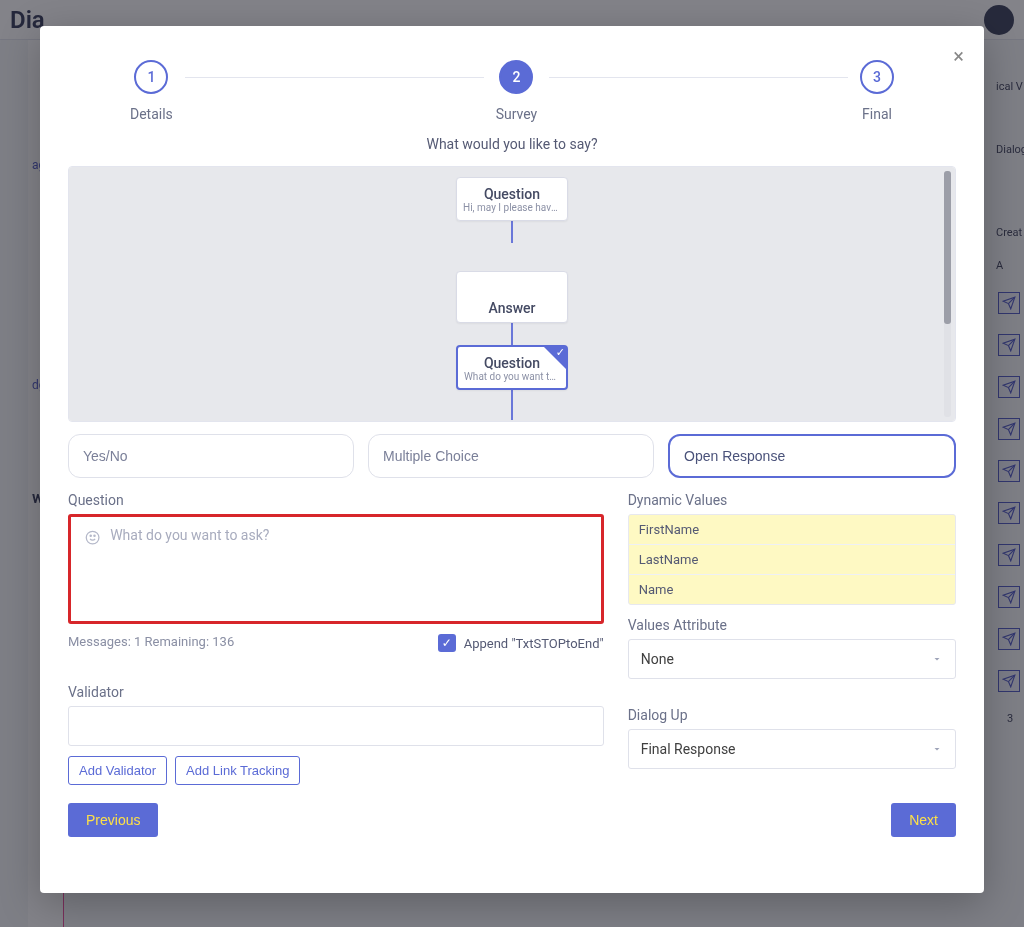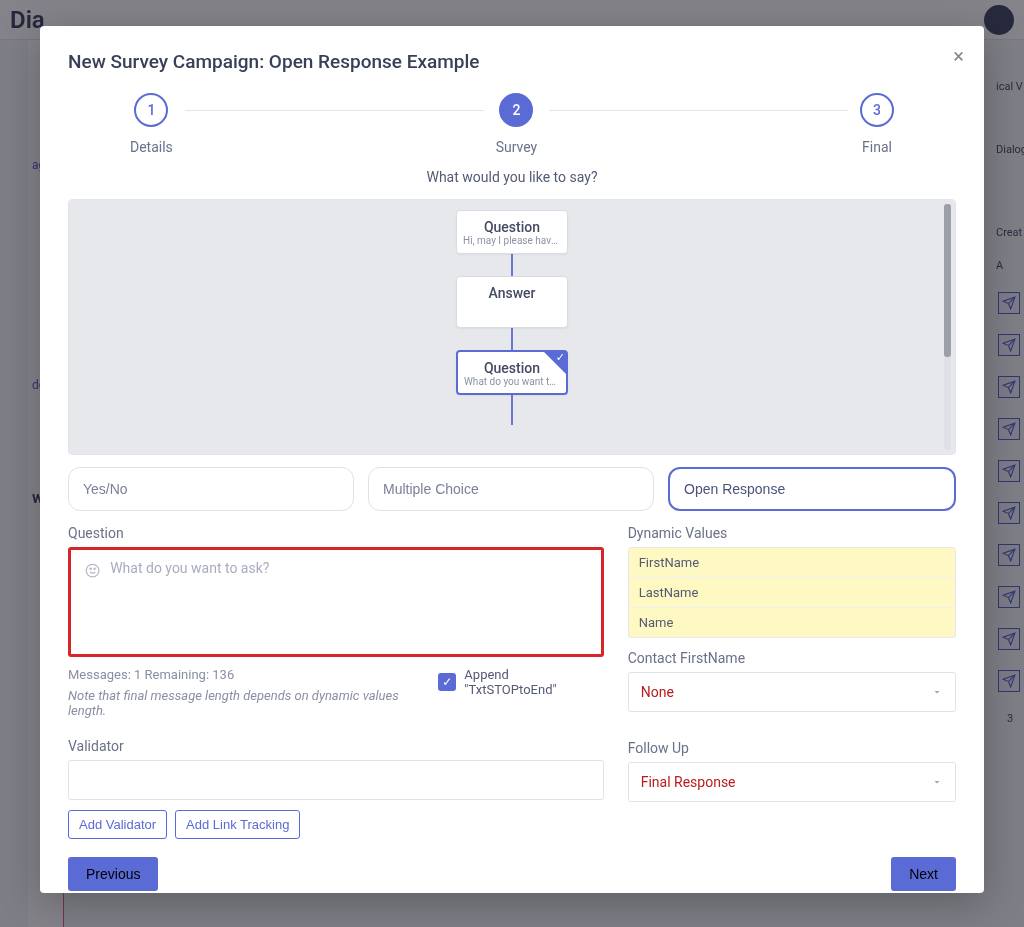--- a/index.html
+++ b/index.html
@@ -128,21 +128,21 @@
     border-radius: 4px;
     width: 112px;
     min-height: 44px;
     padding: 8px 6px 6px;
     text-align: center;
     position: relative;
     box-shadow: 0 1px 2px rgba(0,0,0,0.05);
   }
   .flow-node-title { font-size: 14px; font-weight: 500; color: #444a63; }
   .flow-node-sub { font-size: 10px; color: #8c91a6; white-space: nowrap; overflow: hidden; text-overflow: ellipsis; }
-  .flow-node.answer { min-height: 52px; display: flex; align-items: flex-start; justify-content: center; }
+  .flow-node.answer { min-height: 52px; display: flex; align-items: flex-end; justify-content: center; margin-top: 28px; }
   .flow-node.selected { border: 2px solid #5b6bd6; }
   .flow-node-corner {
     position: absolute; top: -1px; right: -1px;
     width: 0; height: 0;
     border-top: 24px solid #5b6bd6;
     border-left: 24px solid transparent;
   }
   .flow-node-check {
     position: absolute; top: -1px; right: 1px;
     color: #fff; font-size: 11px;
@@ -207,21 +207,21 @@
   }
 
   .validator-input,
   .select-box {
     width: 100%;
     border: 1px solid #dfe1ea;
     border-radius: 3px;
     height: 40px;
     padding: 8px 12px;
     font-size: 14px;
-    color: #b91c1c;
+    color: #404040;
     background: #fff;
     display: flex; align-items: center; justify-content: space-between;
   }
   .select-box svg { width: 12px; height: 12px; color: #9ea3b8; }
 
   .dyn-list {
     border: 1px solid #e7e8ef;
     border-radius: 3px;
     background: #fef9c3;
     margin-top: 4px;
@@ -242,21 +242,21 @@
     font-size: 13px;
     padding: 6px 10px;
     border-radius: 3px;
     cursor: pointer;
   }
 
   .modal-footer {
     display: flex; justify-content: space-between; margin-top: 18px;
   }
   .btn-primary {
-    background: #5b6bd6; color: #000000; border: none;
+    background: #5b6bd6; color: #fde047; border: none;
     padding: 9px 18px; font-size: 14px; font-weight: 500;
     border-radius: 3px; cursor: pointer;
   }
 </style>
 </head>
 <body>
 
 <div class="bg-page">
   <div class="bg-header">
     <span class="bg-header-title">Dia</span>
@@ -337,21 +337,20 @@
           </svg>
         </div>
       <div class="bg-right-badge" style="text-align:center">3</div>
     </div>
   </div>
 </div>
 <div class="overlay"></div>
 
 <div class="modal">
   <div class="modal-close">×</div>
-  <div class="modal-title">New Survey Campaign: Open Response Example</div>
 
   <div class="stepper">
     <div class="step">
       <div class="step-circle">1</div>
       <div class="step-label">Details</div>
     </div>
     <div class="step active">
       <div class="step-circle">2</div>
       <div class="step-label">Survey</div>
     </div>
@@ -405,54 +404,53 @@
               <circle cx="9" cy="9" r="1" fill="currentColor"></circle>
               <circle cx="15" cy="9" r="1" fill="currentColor"></circle>
             </svg>
         </span>
         <textarea placeholder="What do you want to ask?" style=""></textarea>
       </div>
 
       <div class="append-container">
         <div>
           <div class="msg-meta">Messages: 1 Remaining: 136</div>
-          <div class="msg-note">Note that final message length depends on dynamic values length.</div>
         </div>
         <div style="display:flex;align-items:center;gap:8px;margin-top:6px">
           <div class="append-check">✓</div>
           <span class="append-label">Append "TxtSTOPtoEnd"</span>
         </div>
       </div>
 
-      <div class="field-label" style="margin-top:20px">Validator</div>
+      <div class="field-label" style="margin-top:32px">Validator</div>
       <div class="validator-input"></div>
 
       <div class="link-btns">
         <button class="link-btn">Add Validator</button>
         <button class="link-btn">Add Link Tracking</button>
       </div>
     </div>
 
     <div class="col-right">
       <div class="field-label">Dynamic Values</div>
       <div class="dyn-list">
         <div class="dyn-item">FirstName</div>
         <div class="dyn-item">LastName</div>
         <div class="dyn-item">Name</div>
       </div>
 
-      <div class="field-label" style="margin-top:12px">Contact FirstName</div>
+      <div class="field-label" style="margin-top:12px">Values Attribute</div>
       <div class="select-box">
         <span>None</span>
         <svg viewBox="0 0 24 24" fill="currentColor">
             <path d="M7 10l5 5 5-5z"></path>
           </svg>
       </div>
 
-      <div class="field-label" style="margin-top:28px">Follow Up</div>
+      <div class="field-label" style="margin-top:28px">Dialog Up</div>
       <div class="select-box">
         <span>Final Response</span>
         <svg viewBox="0 0 24 24" fill="currentColor">
             <path d="M7 10l5 5 5-5z"></path>
           </svg>
       </div>
     </div>
   </div>
 
   <div class="modal-footer">

